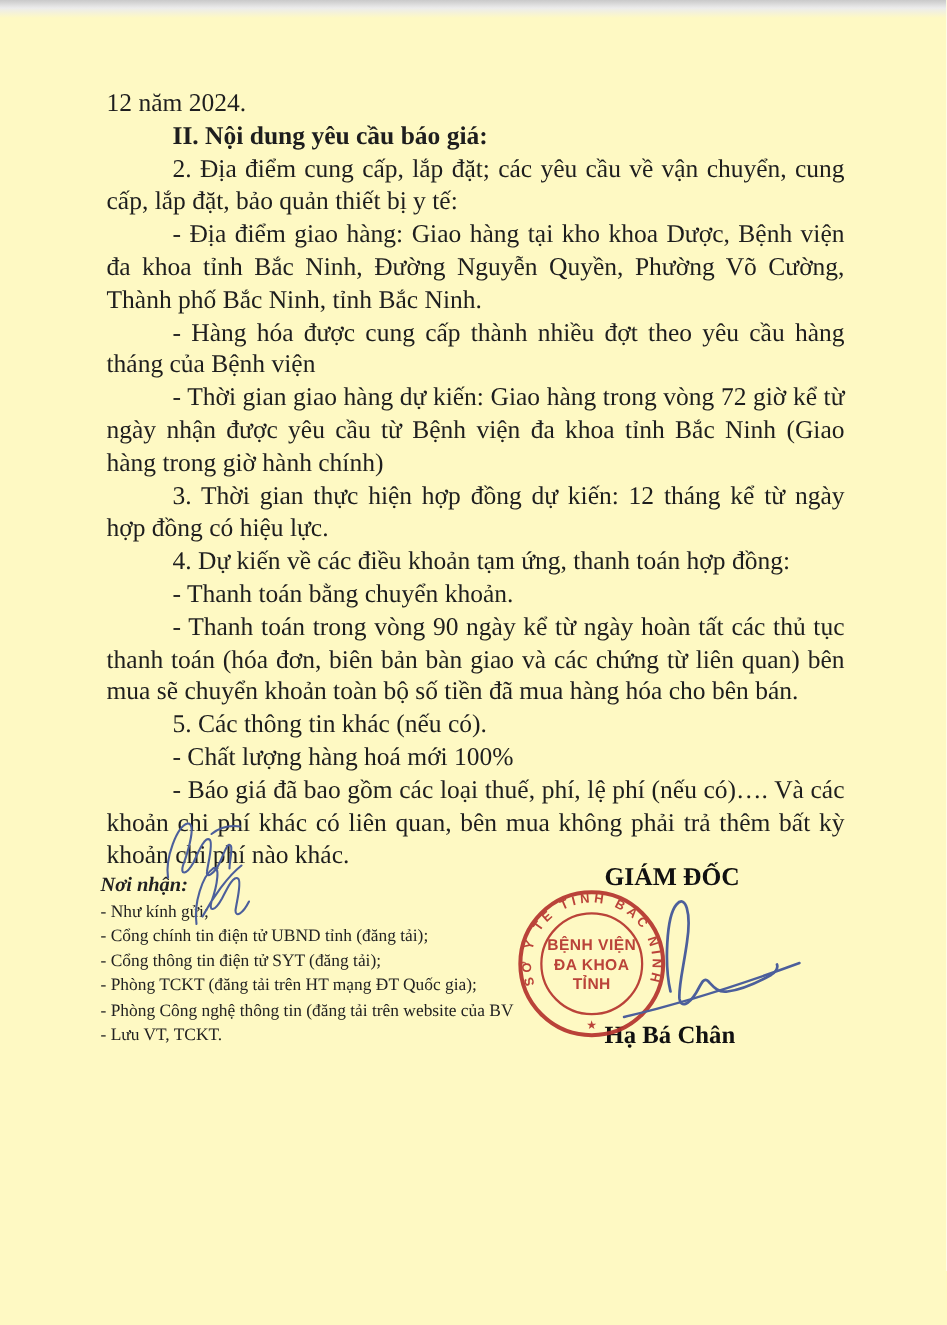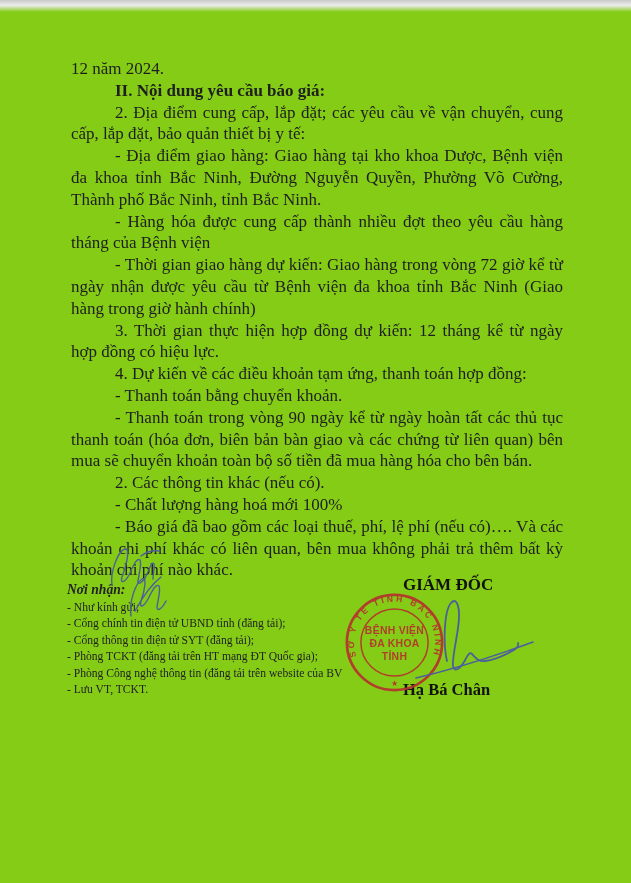--- a/index.html
+++ b/index.html
@@ -1,19 +1,19 @@
 <!DOCTYPE html>
 <html><head>
 <meta charset="utf-8">
 <style>
   html,body{margin:0;padding:0;background:#fff;}
   .page{
     position:relative;
     width:631px;height:883px;
-    background:#84cc16;
+    background:#fef9c3;
     overflow:hidden;
     font-family:"Liberation Serif","DejaVu Serif",serif;
     color:#1e1e1e;
   }
   .scan-edge{
     position:absolute;top:0;left:0;width:631px;height:12px;
     background:linear-gradient(to bottom,#c9c9c9 0%,#ececec 45%,rgba(255,255,255,0) 100%);
   }
   .doc-body{
     position:absolute;top:58px;left:71px;width:492px;
@@ -58,21 +58,21 @@
     <p class="line-plain">12 năm 2024.</p>
     <p class="indent heading">II. Nội dung yêu cầu báo giá:</p>
     <p class="indent">2. Địa điểm cung cấp, lắp đặt; các yêu cầu về vận chuyển, cung cấp, lắp đặt, bảo quản thiết bị y tế:</p>
     <p class="indent">- Địa điểm giao hàng: Giao hàng tại kho khoa Dược, Bệnh viện đa khoa tỉnh Bắc Ninh, Đường Nguyễn Quyền, Phường Võ Cường, Thành phố Bắc Ninh, tỉnh Bắc Ninh.</p>
     <p class="indent">- Hàng hóa được cung cấp thành nhiều đợt theo yêu cầu hàng tháng của Bệnh viện</p>
     <p class="indent">- Thời gian giao hàng dự kiến: Giao hàng trong vòng 72 giờ kể từ ngày nhận được yêu cầu từ Bệnh viện đa khoa tỉnh Bắc Ninh (Giao hàng trong giờ hành chính)</p>
     <p class="indent">3. Thời gian thực hiện hợp đồng dự kiến: 12 tháng kể từ ngày hợp đồng có hiệu lực.</p>
     <p class="indent">4. Dự kiến về các điều khoản tạm ứng, thanh toán hợp đồng:</p>
     <p class="indent">- Thanh toán bằng chuyển khoản.</p>
     <p class="indent">- Thanh toán trong vòng 90 ngày kể từ ngày hoàn tất các thủ tục thanh toán (hóa đơn, biên bản bàn giao và các chứng từ liên quan) bên mua sẽ chuyển khoản toàn bộ số tiền đã mua hàng hóa cho bên bán.</p>
-    <p class="indent">2. Các thông tin khác (nếu có).</p>
+    <p class="indent">5. Các thông tin khác (nếu có).</p>
     <p class="indent">- Chất lượng hàng hoá mới 100%</p>
     <p class="indent">- Báo giá đã bao gồm các loại thuế, phí, lệ phí (nếu có)…. Và các khoản chi phí khác có liên quan, bên mua không phải trả thêm bất kỳ khoản chi phí nào khác.</p>
   </div>
 
   <div class="recipients">
     <p class="recipients-title">Nơi nhận:</p>
     <p>- Như kính gửi;</p>
     <p>- Cổng chính tin điện tử UBND tỉnh (đăng tải);</p>
     <p>- Cổng thông tin điện tử SYT (đăng tải);</p>
     <p>- Phòng TCKT (đăng tải trên HT mạng ĐT Quốc gia);</p>

